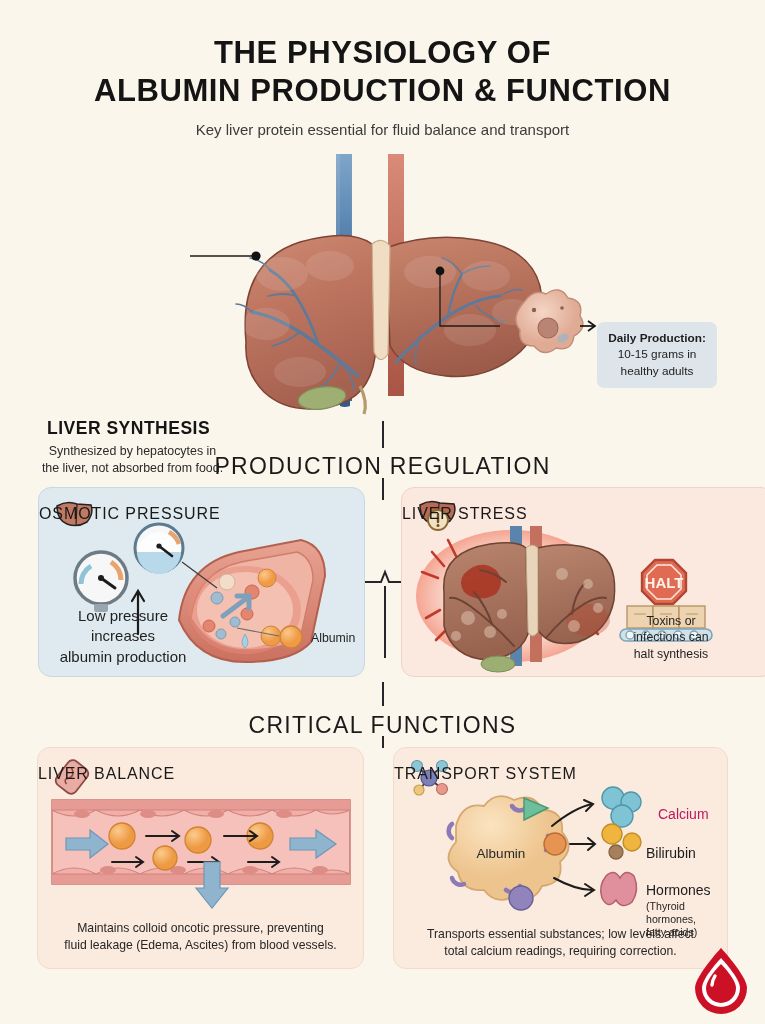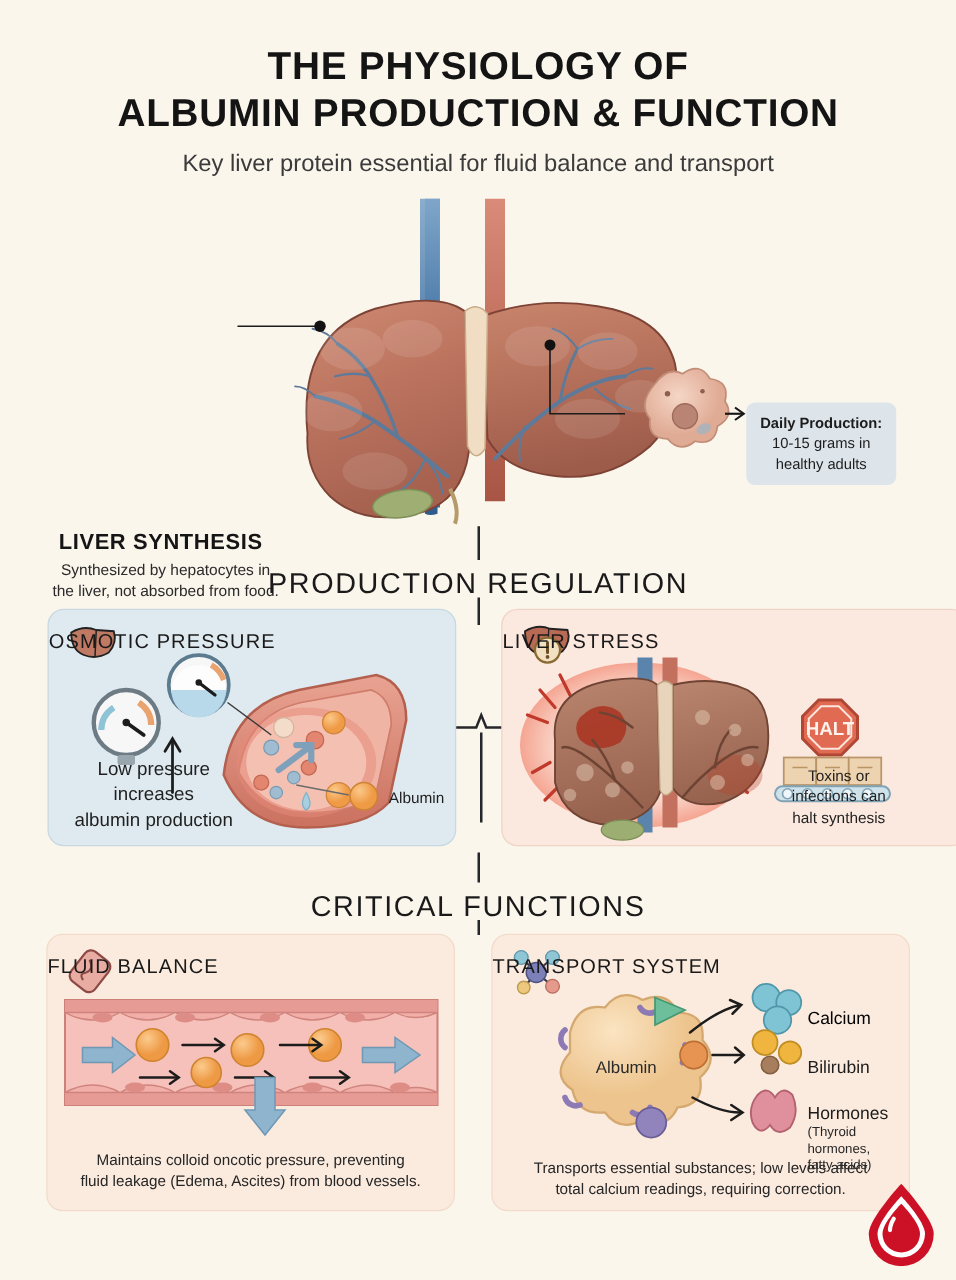--- a/index.html
+++ b/index.html
@@ -13,21 +13,21 @@
   }
   .page { position: relative; width: 765px; height: 1024px; }
 
   
   .header { padding-top: 34px; text-align: center; }
   .title {
     font-size: 31px; font-weight: 700; letter-spacing: 0.6px;
     line-height: 1.22; color: #141414;
   }
   .subtitle {
-    margin-top: 11px; font-size: 19px; color: #3b3b3b; font-weight: 400;
+    margin-top: 11px; font-size: 15px; color: #3b3b3b; font-weight: 400;
   }
 
   
   .hero { position: relative; height: 265px; margin-top: 8px; }
   .hero svg { position: absolute; left: 0; top: 0; }
 
   .callout-title {
     position: absolute; left: 47px; top: 272px;
     font-size: 17.5px; font-weight: 700; letter-spacing: 0.5px; color: #151515;
   }
@@ -391,21 +391,21 @@
 
   <div class="panel panel-fluid">
     <span class="panel-icon">
       <svg width="40" height="38" viewBox="0 0 40 38">
         <g transform="rotate(38 20 19)">
           <rect x="8" y="4" width="24" height="30" rx="6" fill="#e8aca3" stroke="#8d4a44" stroke-width="1.8"></rect>
           <path d="M14 12 q8 4 4 10 q-4 4 2 6" stroke="#8d4a44" stroke-width="1.6" fill="none"></path>
         </g>
       </svg>
     </span>
-    <div class="panel-title">FLUID BALANCE</div>
+    <div class="panel-title">LIVER BALANCE</div>
 
     <svg style="position:absolute; left:0; top:44px;" width="327" height="120">
       <defs>
         <radialGradient id="alb2" cx="0.35" cy="0.3">
           <stop offset="0%" stop-color="#fbcb8d"></stop>
             <stop offset="100%" stop-color="#ee9a45"></stop>
         </radialGradient>
       </defs>
 
       <rect x="14" y="8" width="298" height="84" fill="#f6c0bb" stroke="#cd7f79" stroke-width="1.6"></rect>
@@ -524,21 +524,21 @@
         <circle cx="218" cy="48" r="10" fill="#efb53f" stroke="#c08e23" stroke-width="1.4"></circle>
         <circle cx="238" cy="56" r="9" fill="#efb53f" stroke="#c08e23" stroke-width="1.4"></circle>
         <circle cx="222" cy="66" r="7" fill="#a87f5e" stroke="#83613f" stroke-width="1.3"></circle>
       </g>
 
       <g>
         <path d="M212 90 q8 -8 14 2 q6 -10 14 -2 q6 14 -2 26 q-10 8 -16 -2 q-8 10 -14 -2 q-4 -12 4 -22 Z" fill="#e0909c" stroke="#b4616f" stroke-width="1.5"></path>
       </g>
     </svg>
 
-    <div style="position:absolute; left:252px; top:58px; font-size:14px; color:#000000;">Calcium</div>
+    <div style="position:absolute; left:264px; top:58px; font-size:14px; color:#be185d;">Calcium</div>
     <div style="position:absolute; left:252px; top:97px; font-size:14px; color:#1c1c1c;">Bilirubin</div>
     <div style="position:absolute; left:252px; top:134px; font-size:14px; color:#1c1c1c;">Hormones</div>
     <div style="position:absolute; left:252px; top:152px; font-size:10.6px; line-height:1.25; color:#262626;">
       <div>(Thyroid hormones,</div>
       <div>fatty acids)</div>
     </div>
 
     <div class="panel-caption" style="top:178px;">
       <div>Transports essential substances; low levels affect</div>
       <div>total calcium readings, requiring correction.</div>

